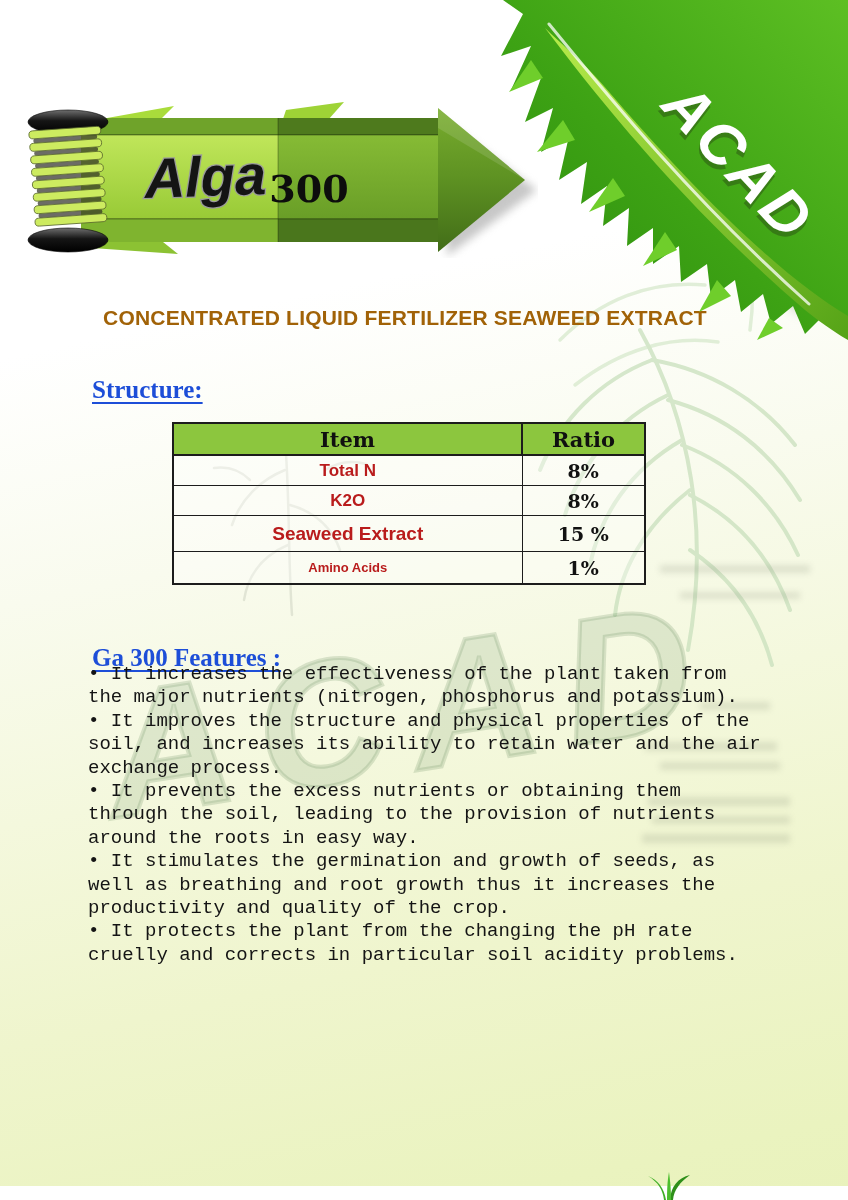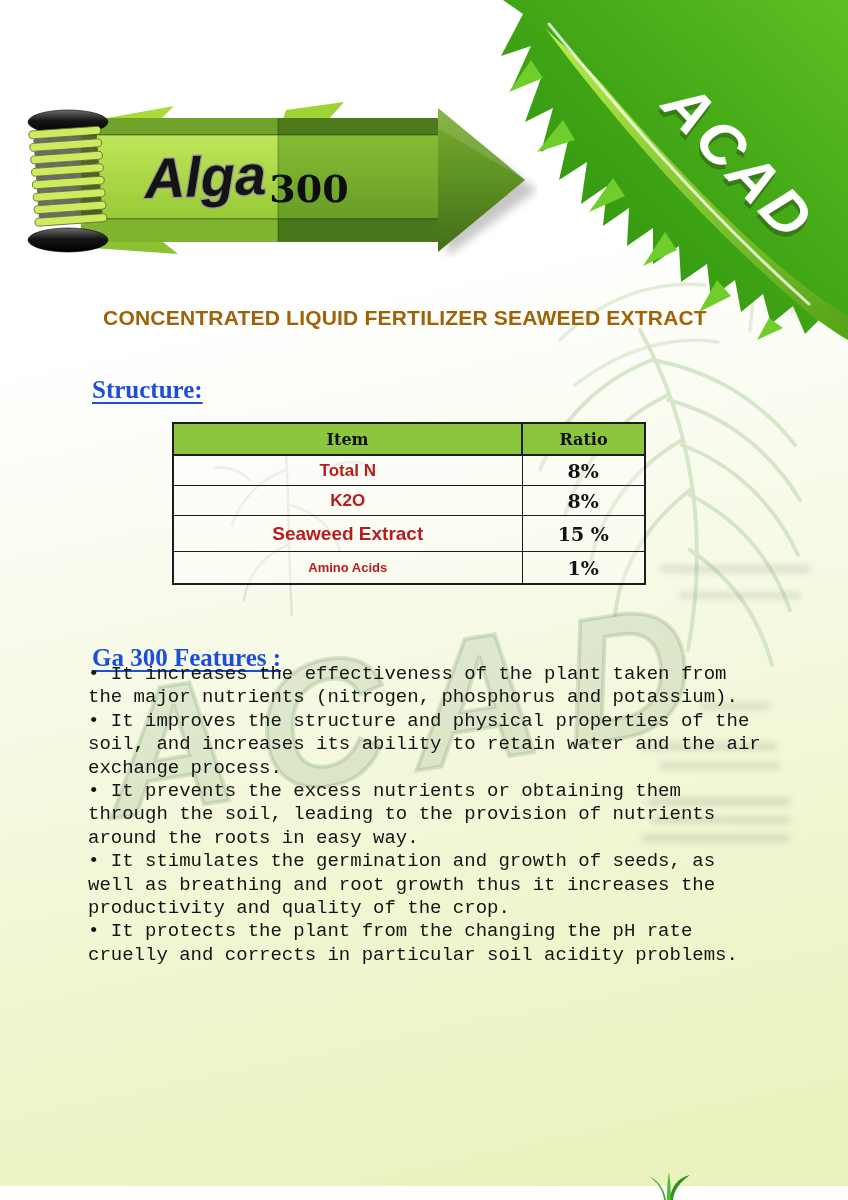--- a/index.html
+++ b/index.html
@@ -24,21 +24,21 @@
     color:#1d4ed8;text-decoration:underline;text-decoration-thickness:2px;text-underline-offset:4px;
   }
   #structure-heading{top:364px;}
   #features-heading{top:632px;}
   #structure-table{
     position:absolute;left:172px;top:422px;border-collapse:collapse;
     border:2px solid #1c1c1c;background:rgba(255,255,255,0.35);
   }
   #structure-table th{
     background:#8cc63e;border:2px solid #1c1c1c;color:#101010;
-    font-family:"DejaVu Serif",serif;font-size:16px;font-weight:bold;height:30px;padding:0;
+    font-family:"DejaVu Serif",serif;font-size:21px;font-weight:bold;height:30px;padding:0;
   }
   #structure-table td{border:1.5px solid #1c1c1c;text-align:center;padding:0;}
   #structure-table .col-item{width:347px;}
   #structure-table .col-ratio{width:121px;}
   td.item-cell{font-family:"Liberation Sans",sans-serif;font-weight:bold;font-size:17px;color:#b91c1c;}
   td.ratio-cell{font-family:"DejaVu Serif",serif;font-weight:bold;font-size:19px;color:#111;}
   tr.r1 td,tr.r2 td,tr.r3 td{height:29px;}
   tr.r4 td{height:35px;}
   tr.r4 td.item-cell{font-size:19px;margin-left:20px;}
   tr.r5 td{height:31px;}

